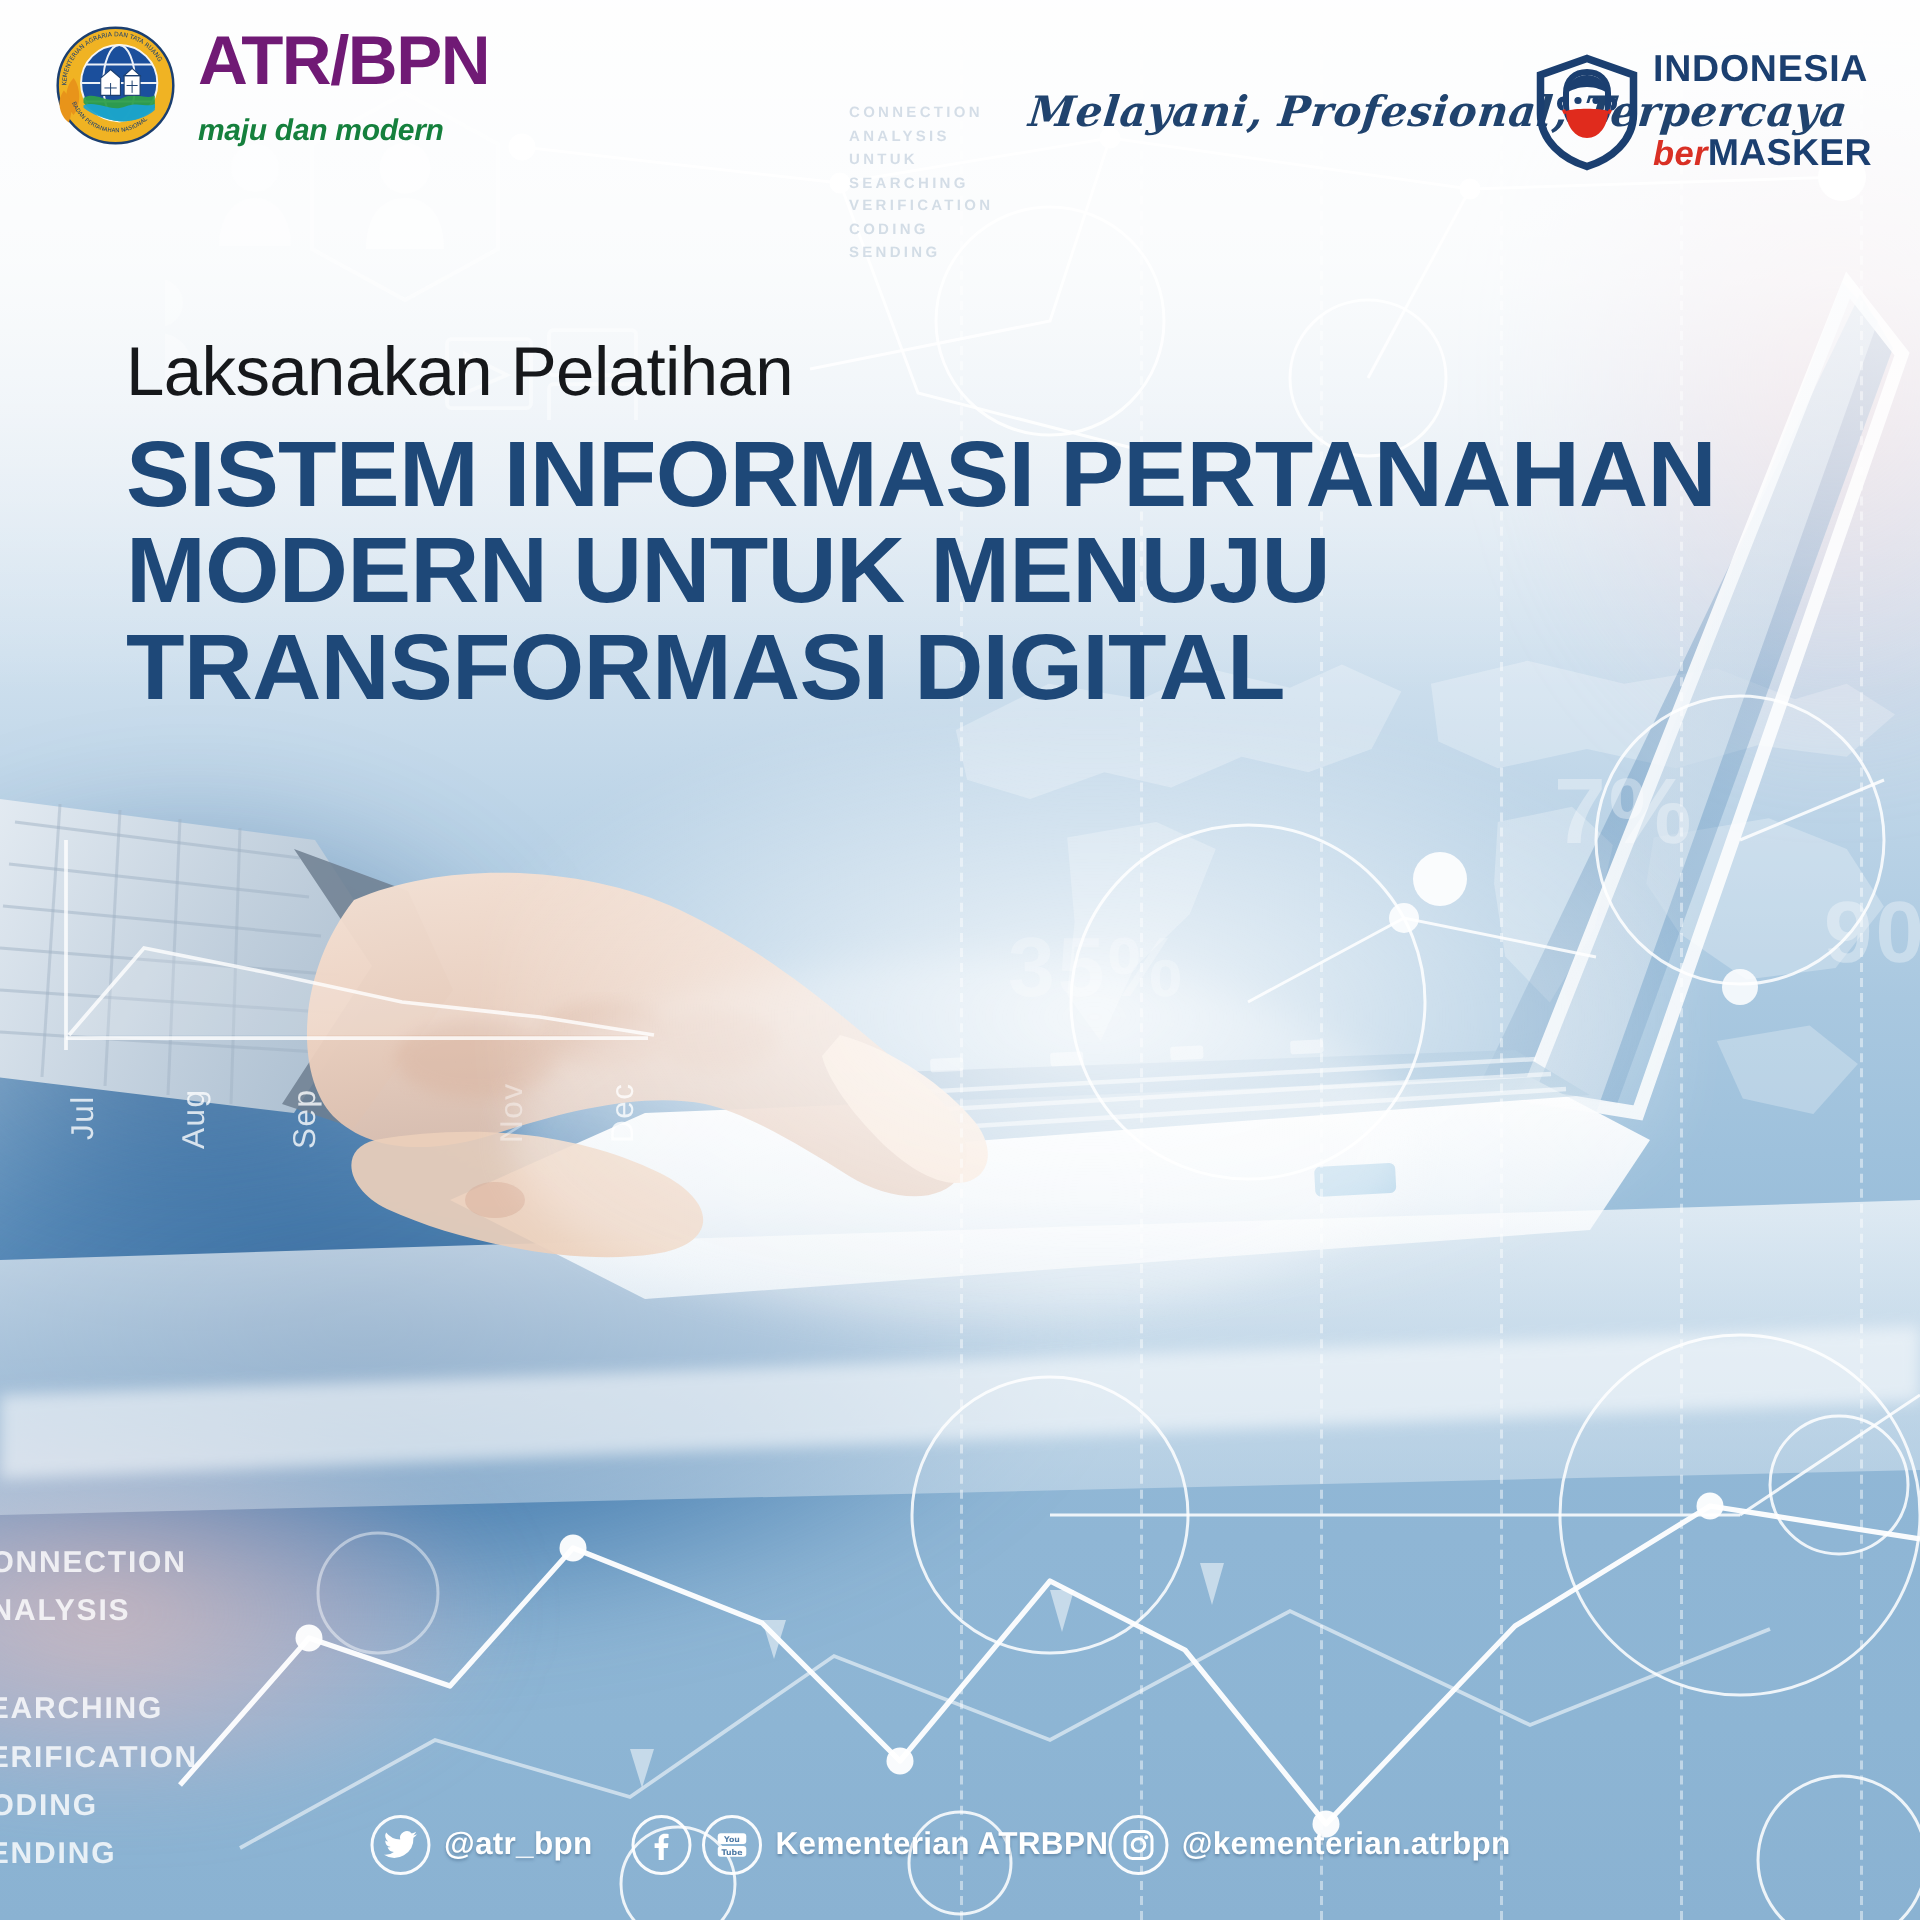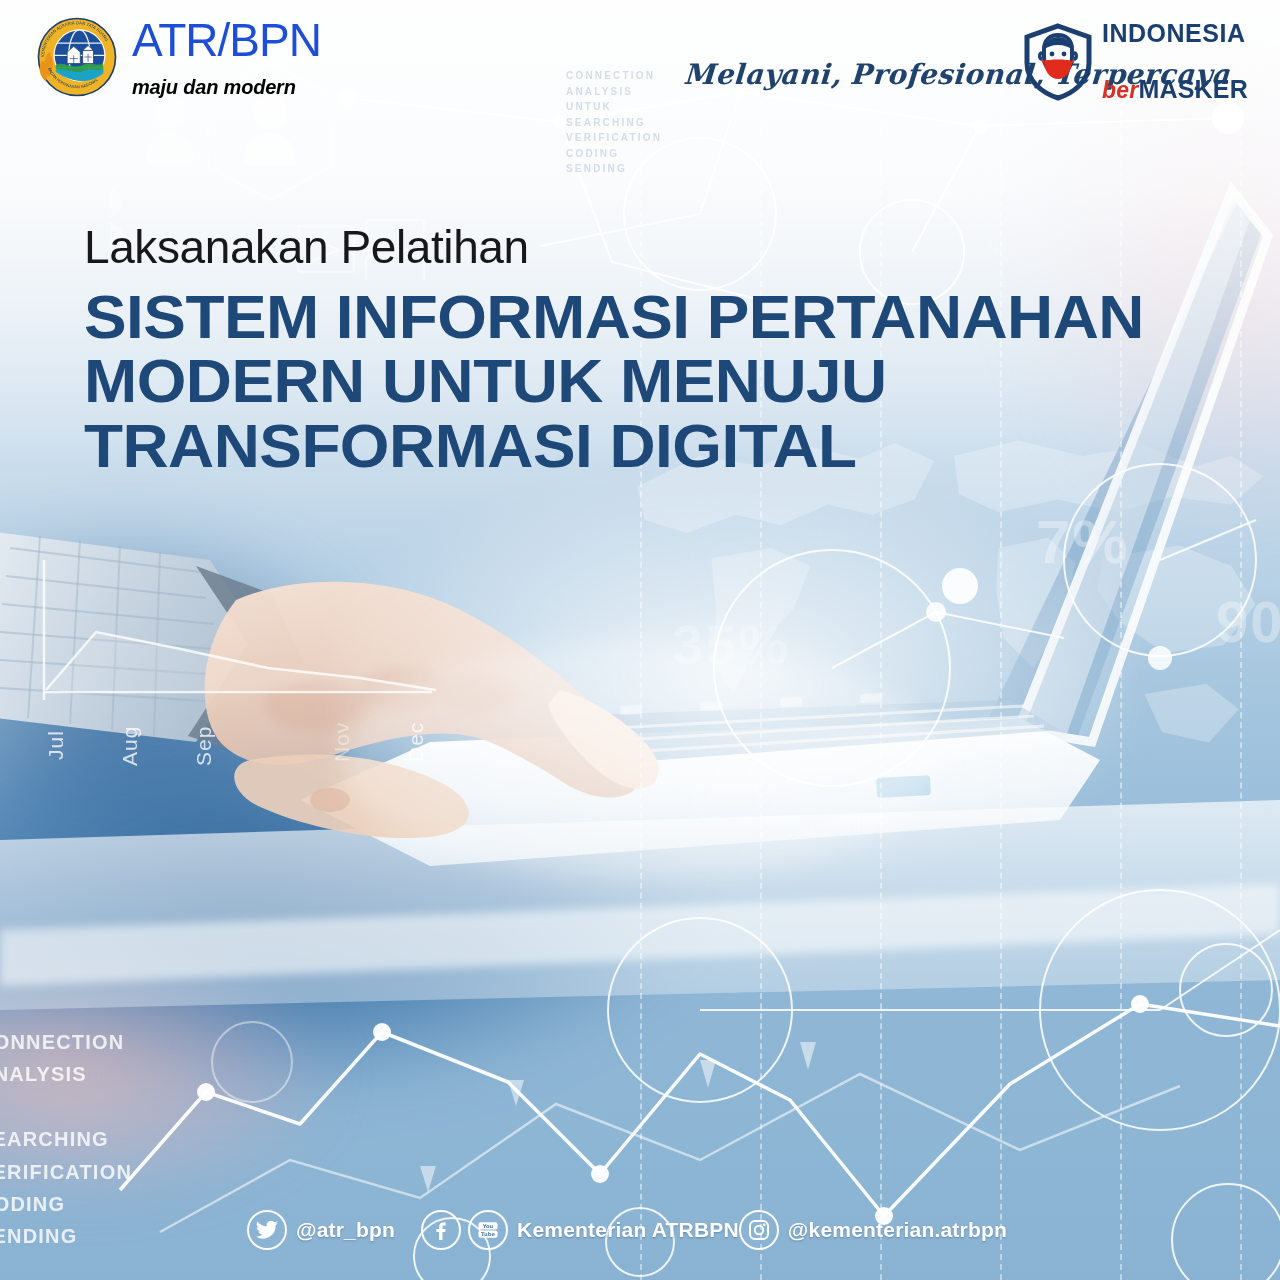--- a/index.html
+++ b/index.html
@@ -122,40 +122,40 @@
   .header{ position:absolute; left:0; top:0; width:100%; height:130px; }
 
   .logo-lockup{
     position:absolute; left:36px; top:16px;
     display:flex; align-items:center; gap:14px;
   }
   .logo-mark{ width:82px; height:82px; flex:none; }
   .logo-mark svg{ width:100%; height:100%; display:block; }
   .logo-text{ display:flex; flex-direction:column; line-height:1; }
   .logo-main{
-    font-size:46px; font-weight:400; color:#1d4ed8;
+    font-size:46px; font-weight:700; color:#701a75;
     letter-spacing:-1px; font-family:"Liberation Sans", sans-serif;
   }
   .logo-sub{
     font-size:20px; font-weight:700; font-style:italic;
-    color:#000000; margin-top:14px; letter-spacing:-.2px;
+    color:#15803d; margin-top:14px; letter-spacing:-.2px;
   }
 
   .tagline{
     position:absolute; left:686px; top:58px;
     font-family:"DejaVu Serif", serif;
     font-style:italic; font-weight:700;
     font-size:28px; color:#20436e;
     letter-spacing:.4px;
     transform:skewX(-6deg);
     white-space:nowrap;
   }
 
   .bermasker{
-    position:absolute; right:32px; top:21px;
+    position:absolute; right:32px; top:34px;
     display:flex; align-items:center; gap:8px;
   }
   .bm-shield{ width:72px; height:78px; flex:none; }
   .bm-shield svg{ width:100%; height:100%; display:block; }
   .bm-text{ display:flex; flex-direction:column; line-height:1.02; }
   .bm-l1{ font-size:25px; font-weight:700; color:#1b3f70; letter-spacing:.5px; }
   .bm-l2{ font-size:25px; font-weight:700; color:#1b3f70; letter-spacing:.2px; white-space:nowrap;margin-top:30px; }
   .bm-ber{ color:#d93025; font-style:italic; font-weight:700; font-size:23px; }
 
   

